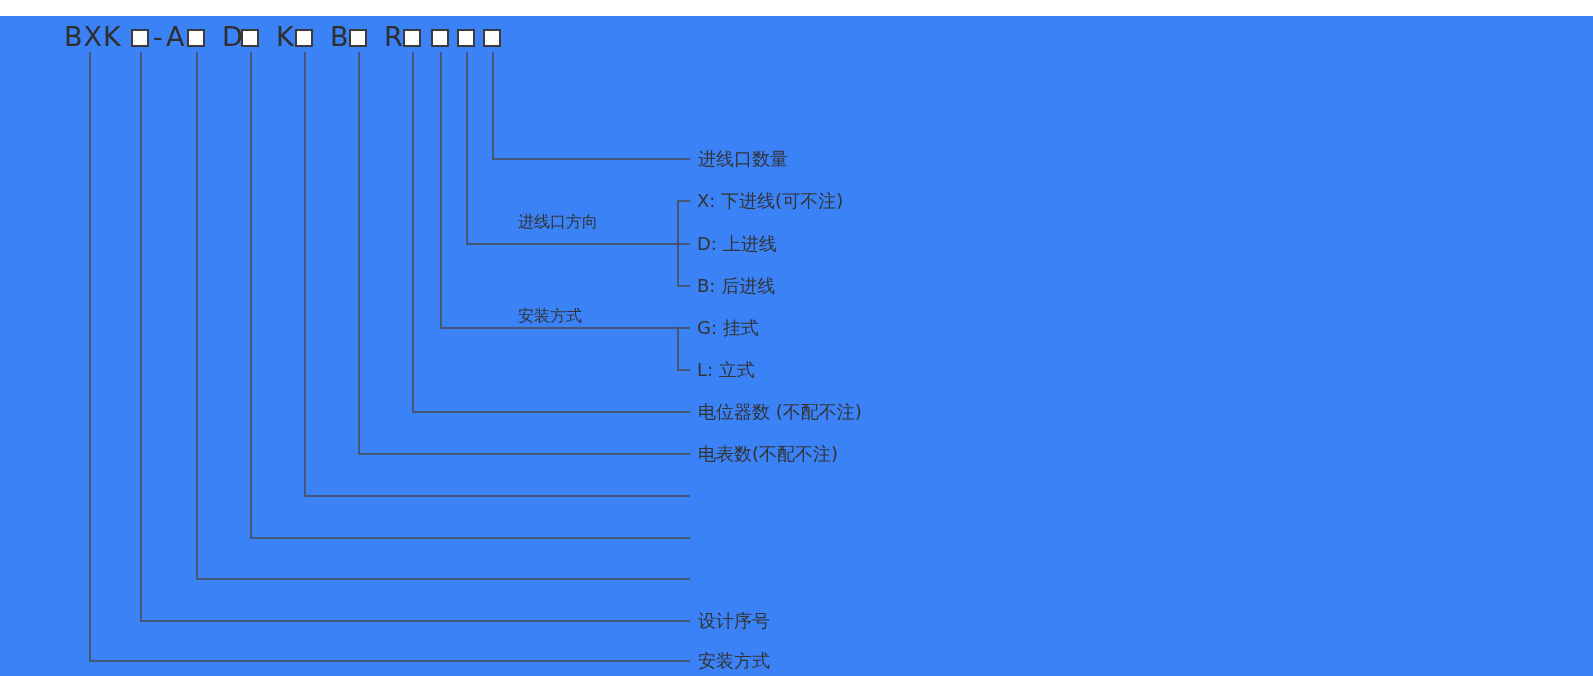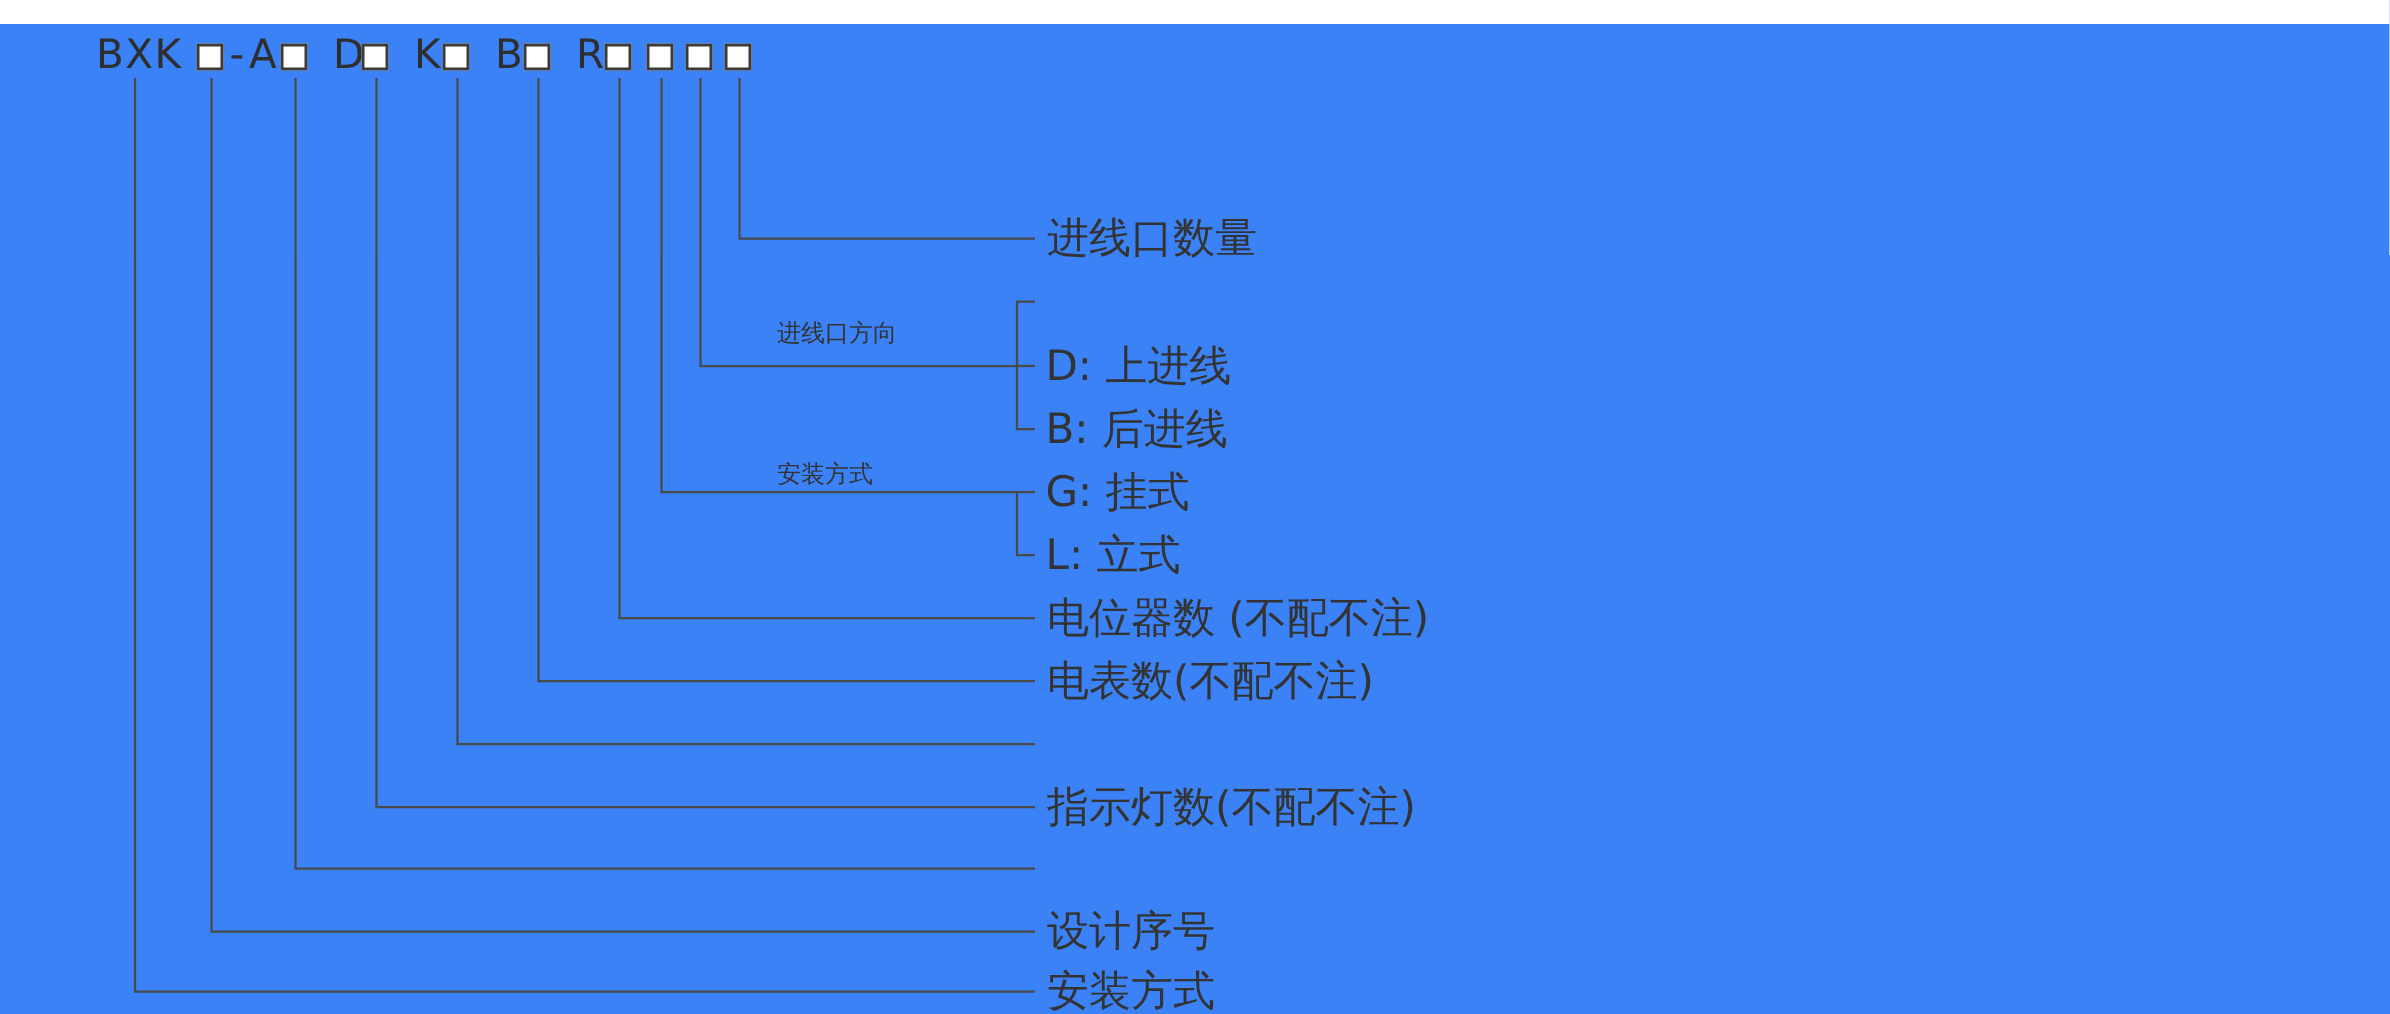--- a/index.html
+++ b/index.html
@@ -34,21 +34,21 @@
   }
   
   #lines {
     position: absolute;
     left: 0; top: 0;
     width: 1593px; height: 676px;
   }
   
   .lbl {
     position: absolute;
-    font-size: 28px;
+    font-size: 18px;
     line-height: 26px;
     white-space: nowrap;
     color: #333333;
     transform: translateY(-50%);
   }
   .lbl-mid {
     position: absolute;
     font-size: 16px;
     line-height: 26px;
     white-space: nowrap;
@@ -92,26 +92,26 @@
     <path d="M467 36 V228 H678"></path>
     <path d="M493 36 V143 H690"></path>
     <path d="M690 185 H678 V270 H690"></path>
     <path d="M678 228 H690"></path>
     <path d="M690 312 H678 V354 H690"></path>
   </svg>
 
   <div class="lbl" style="left:698px; top:143px">进线口数量</div>
 
   <div class="lbl-mid" style="left:518px; top:206px">进线口方向</div>
+  <div class="lbl" style="left:697px; top:185px">X: 下进线(可不注)</div>
   <div class="lbl" style="left:697px; top:228px">D: 上进线</div>
   <div class="lbl" style="left:697px; top:270px">B: 后进线</div>
 
   <div class="lbl-mid" style="left:518px; top:300px">安装方式</div>
   <div class="lbl" style="left:697px; top:312px">G: 挂式</div>
   <div class="lbl" style="left:697px; top:354px">L: 立式</div>
 
   <div class="lbl" style="left:698px; top:396px">电位器数 (不配不注)</div>
   <div class="lbl" style="left:698px; top:438px">电表数(不配不注)</div>
-  <div class="lbl" style="left:698px; top:522px">指示灯数(不配不注)</div>
   <div class="lbl" style="left:698px; top:605px">设计序号</div>
   <div class="lbl" style="left:698px; top:645px">安装方式</div>
 
 </div>
 
 </body></html>

